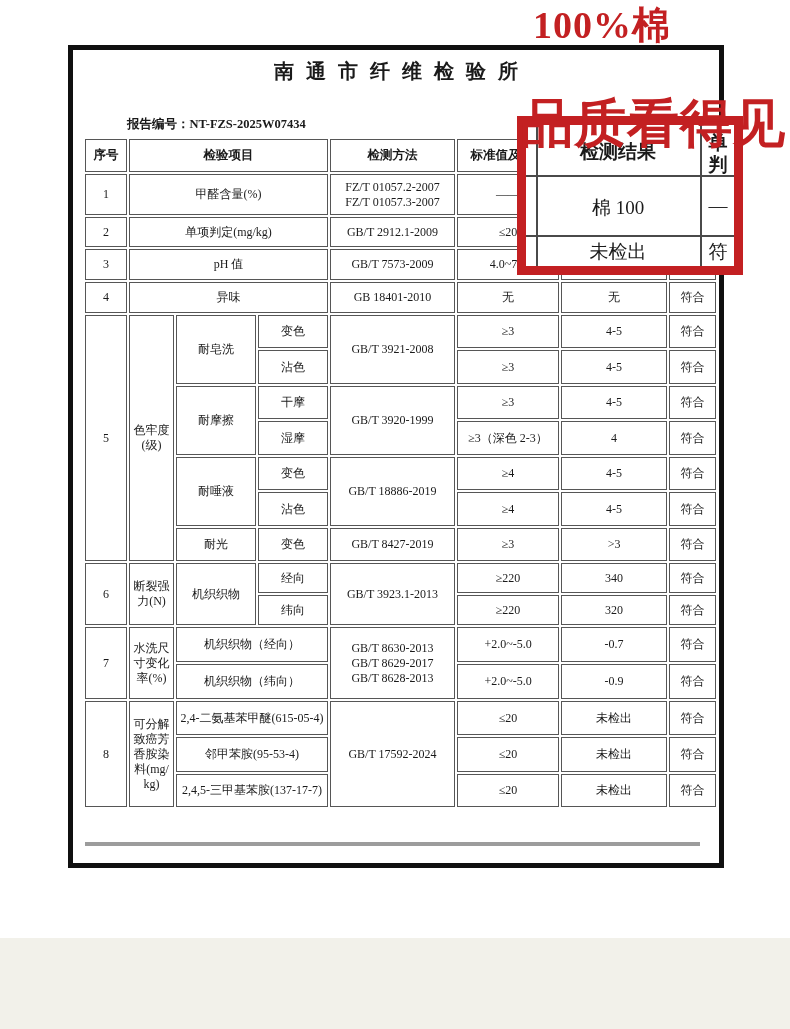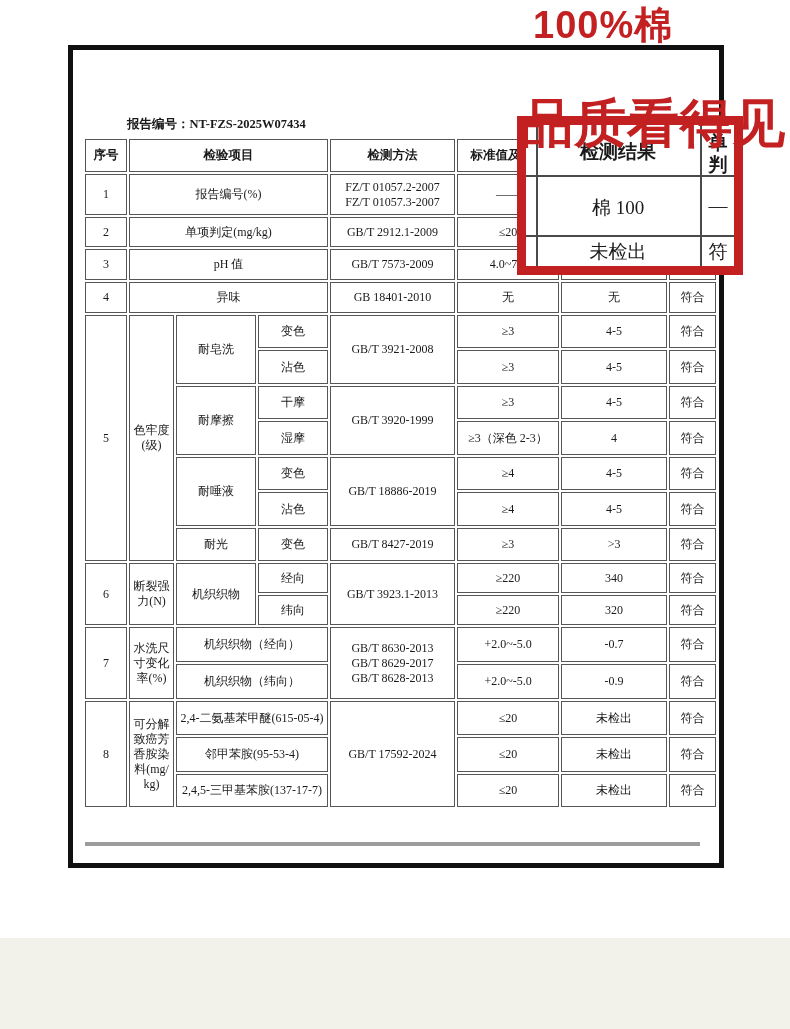--- a/index.html
+++ b/index.html
@@ -28,32 +28,33 @@
   .callout .hl{position:absolute;left:0;width:100%;height:2px;background:#4a4a4a;}
   .callout .hl1{top:50px;} .callout .hl2{top:110px;}
   .callout .cc{position:absolute;left:12px;width:160px;text-align:center;font-size:19px;white-space:nowrap;}
   .callout .c-head{top:14px;font-weight:bold;}
   .callout .c-r1{top:70px;}
   .callout .c-r2{top:114px;}
   .callout .j{position:absolute;left:176px;width:32px;text-align:center;font-size:19px;}
   .callout .j1{top:5px;font-weight:bold;} .callout .j2{top:27px;font-weight:bold;}
   .callout .jr1{top:70px;} .callout .jr2{top:114px;}
   .promo{position:absolute;color:#c32022;font-weight:bold;z-index:6;white-space:nowrap;
-         font-family:Liberation Sans, sans-serif;}
+         font-family:Liberation Serif, serif;}
   .promo1{left:533px;top:0px;font-size:38px;letter-spacing:1px;}
   .promo2{left:521px;top:42px;font-size:52px;letter-spacing:1px;margin-top:47px;}
 </style>
 </head>
 <body>
 
 <div class="stage">
 
   <div class="band"></div>
 
   <div class="page">
+    <div class="title1">南通市纤维检验所</div>
     <div class="repno"><span>报告编号：</span><span>NT-FZS-2025W07434</span></div>
 
     <table class="report">
       <colgroup>
         <col style="width:42px">
           <col style="width:45px">
           <col style="width:80px">
           <col style="width:70px">
         <col style="width:125px">
           <col style="width:102px">
@@ -64,21 +65,21 @@
           <tr style="height:30px">
         <th>序号</th>
         <th colspan="3">检验项目</th>
         <th>检测方法</th>
         <th>标准值及允差</th>
         <th>检测结果</th>
         <th class="bk">单项判定</th>
       </tr>
       <tr style="height:41px">
         <td>1</td>
-        <td colspan="3">报告编号(%)</td>
+        <td colspan="3">甲醛含量(%)</td>
         <td class="pre">FZ/T 01057.2-2007
 FZ/T 01057.3-2007</td>
         <td>——</td>
         <td></td>
         <td></td>
       </tr>
       <tr style="height:30px">
         <td>2</td>
         <td colspan="3">单项判定(mg/kg)</td>
         <td>GB/T 2912.1-2009</td>

